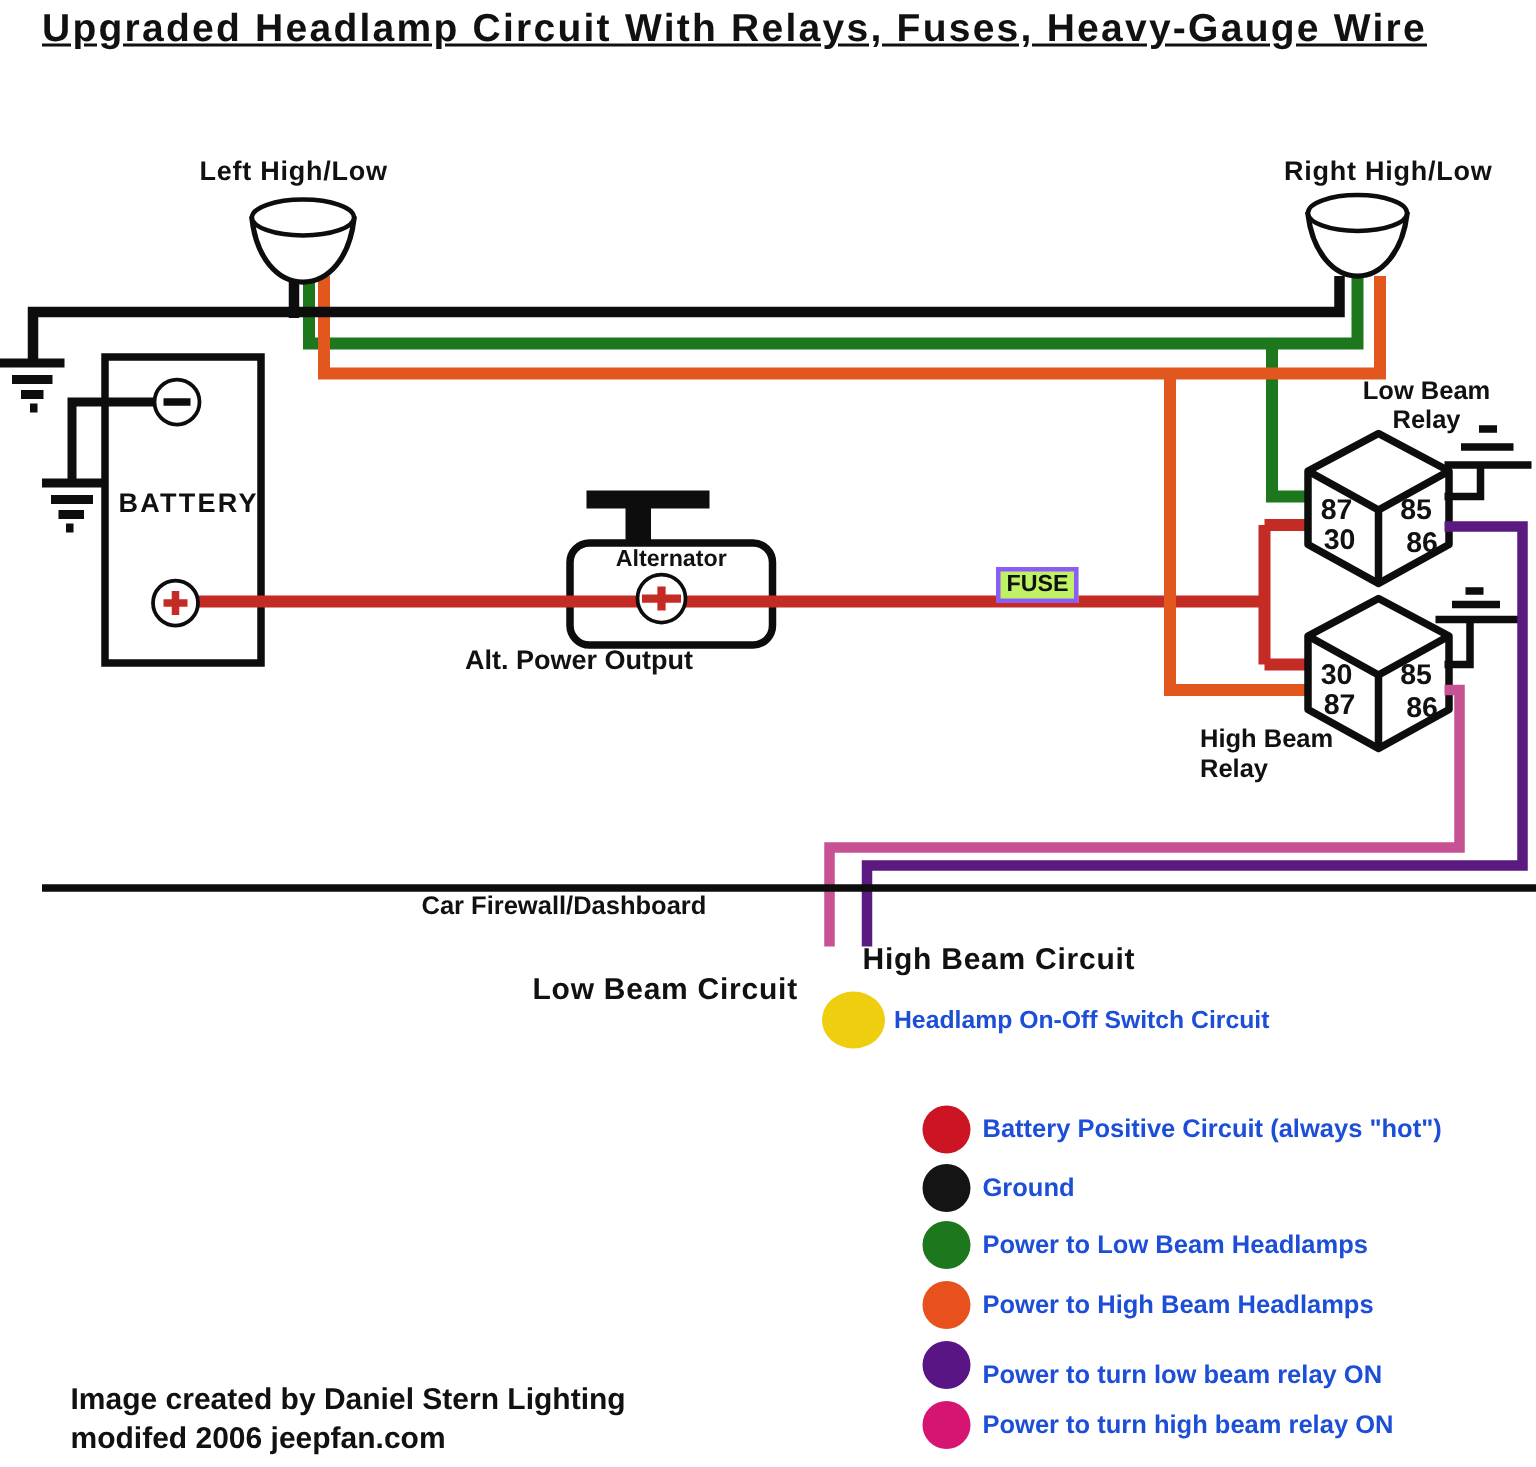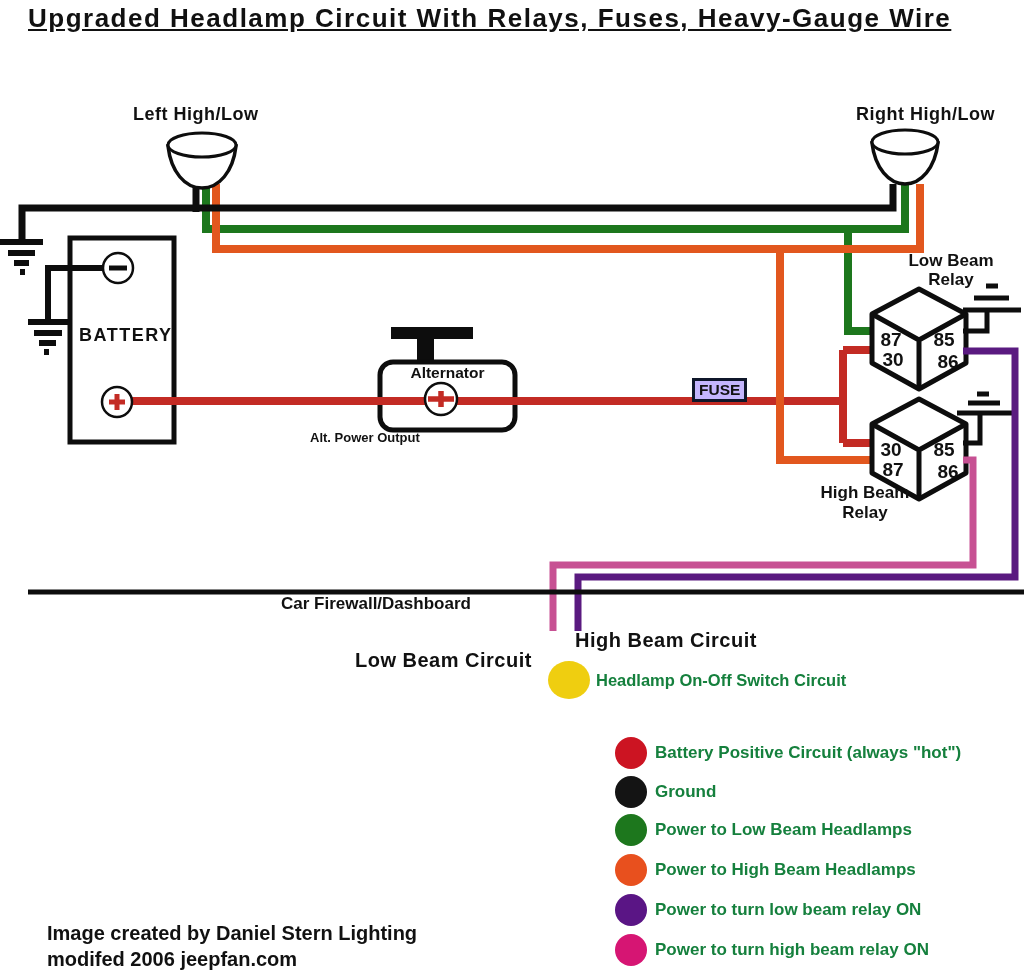--- a/index.html
+++ b/index.html
@@ -4,35 +4,35 @@
 <style>
   html,body{margin:0;padding:0;background:#fff;}
   #stage{position:relative;width:1024px;height:978px;background:#fff;overflow:hidden;
          font-family:"Liberation Sans",sans-serif;color:#111;}
   #diagram-svg{position:absolute;left:0;top:0;}
   .lbl{position:absolute;font-weight:bold;color:#111;white-space:nowrap;}
   #title{left:28px;top:3px;font-size:26px;letter-spacing:1.5px;text-decoration:underline;}
   #left-lamp-label{left:94px;top:104px;font-size:18px;letter-spacing:.5px;margin-left:39px;}
   #right-lamp-label{left:856px;top:104px;font-size:18px;letter-spacing:.5px;}
   #low-relay-label{left:896px;top:251px;width:110px;text-align:center;font-size:17px;line-height:19px;}
-  #high-relay-label{left:800px;top:483px;width:130px;text-align:center;font-size:17px;line-height:20px;}
+  #high-relay-label{left:800px;top:483px;width:130px;font-size:17px;line-height:20px;}
   #battery-label{left:79px;top:325px;font-size:18px;letter-spacing:1.5px;}
   #alternator-label{left:380px;top:364px;width:135px;text-align:center;font-size:15.5px;}
-  #alt-power-label{left:310px;top:430px;font-size:13px;}
-  #fuse-box{left:692px;top:378px;background:#c4b5fd;border:3px solid #0f172a;font-size:15.5px;
+  #alt-power-label{left:310px;top:430px;font-size:18px;}
+  #fuse-box{left:664px;top:378px;background:#bef264;border:3px solid #8b5cf6;font-size:15.5px;
             line-height:18px;padding:0 4px;}
   #firewall-label{left:281px;top:594px;font-size:17px;}
   #low-circuit-label{left:355px;top:649px;font-size:20px;letter-spacing:.5px;}
   #high-circuit-label{left:575px;top:629px;font-size:20px;letter-spacing:.5px;}
   .legrow{position:absolute;display:flex;align-items:center;font-weight:bold;}
-  .legrow .txt{margin-left:7px;font-size:17px;white-space:nowrap;color:#15803d;}
+  .legrow .txt{margin-left:7px;font-size:17px;white-space:nowrap;color:#1d4ed8;}
   #switch-row{left:547px;top:659px;}
   #switch-row .txt{font-size:16.5px;margin-left:5px;}
   #leg-0{left:614px;top:736px;} #leg-1{left:614px;top:775px;text-align:right;} #leg-2{left:614px;top:813px;}
-  #leg-3{left:614px;top:853px;} #leg-4{left:614px;top:893px;} #leg-5{left:614px;top:933px;align-items:center;}
+  #leg-3{left:614px;top:853px;} #leg-4{left:614px;top:893px;align-items:flex-end;} #leg-5{left:614px;top:933px;align-items:center;}
   #credit{left:11px;top:920px;font-size:20px;line-height:26px;}
   #credit span{display:block;margin-left:36px;}
   svg text{font-family:"Liberation Sans",sans-serif;font-weight:bold;fill:#111;}
 </style>
 </head>
 <body>
 
 <div id="stage">
 
 <svg id="diagram-svg" width="1024" height="978" viewBox="0 0 1024 978">

